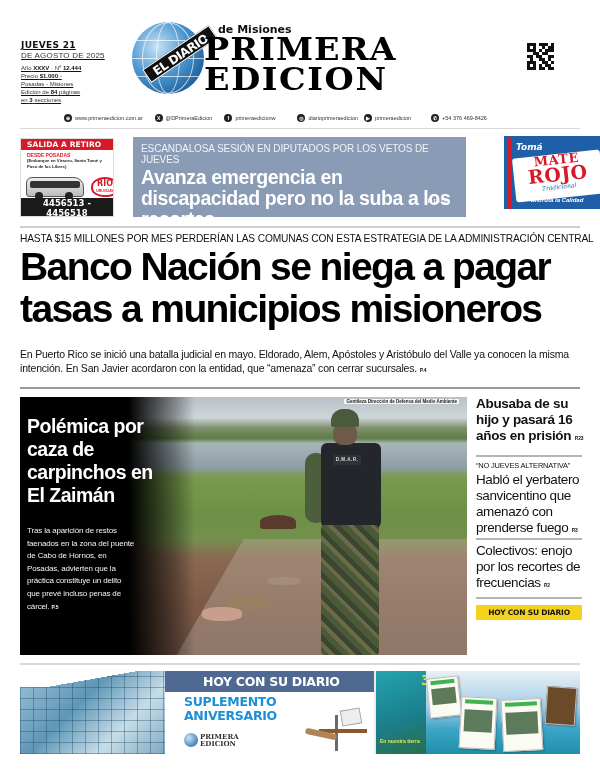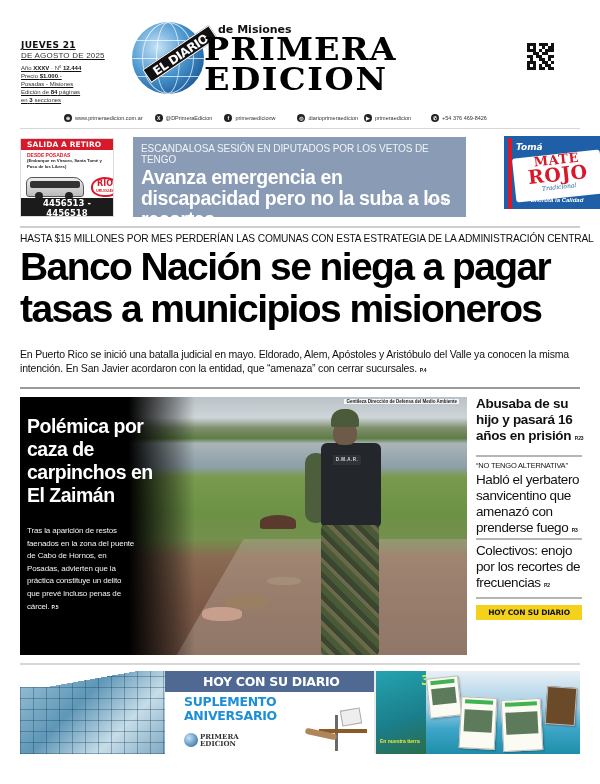--- a/index.html
+++ b/index.html
@@ -308,21 +308,21 @@
     <div class="r1">RIO</div>
     <div class="r2">URUGUAY</div>
   </div>
   <div class="ad-bus-bottom">
     <div class="ad-bus-phone">4456513 - 4456518</div>
     <div class="ad-bus-web">www.riouruguaybus.com.ar</div>
   </div>
 </div>
 
 <div class="teaser">
-  <div class="teaser-kicker">ESCANDALOSA SESIÓN EN DIPUTADOS POR LOS VETOS DE TENGO</div>
+  <div class="teaser-kicker">ESCANDALOSA SESIÓN EN DIPUTADOS POR LOS VETOS DE JUEVES</div>
   <div class="teaser-title">Avanza emergencia en discapacidad pero no la suba a los recortes</div>
   <div class="teaser-page">P. 12-13</div>
 </div>
 
 <div class="ad-mate">
   <div class="mate-border"></div>
   <div class="mate-toma">Tomá</div>
   <div class="mate-banner">
     <div class="mate-word">MATE</div>
     <div class="mate-word big">ROJO</div>
@@ -368,21 +368,21 @@
 
 <div class="side-item-1">
   <div class="side-title">
     <span>Abusaba de su hijo y pasará 16 años en prisión</span>
     <span class="side-page">P.23</span>
   </div>
 </div>
 <div class="rule-s1"></div>
 
 <div class="side-item-2">
-  <div class="side-kicker">“NO TENGO ALTERNATIVA”</div>
+  <div class="side-kicker">“NO JUEVES ALTERNATIVA”</div>
   <div class="side-reg">
     <span>Habló el yerbatero sanvicentino que amenazó con prenderse fuego</span>
     <span class="side-page">P.3</span>
   </div>
 </div>
 <div class="rule-s2"></div>
 
 <div class="side-item-3">
   <div class="side-reg">
     <span>Colectivos: enojo por los recortes de frecuencias</span>

